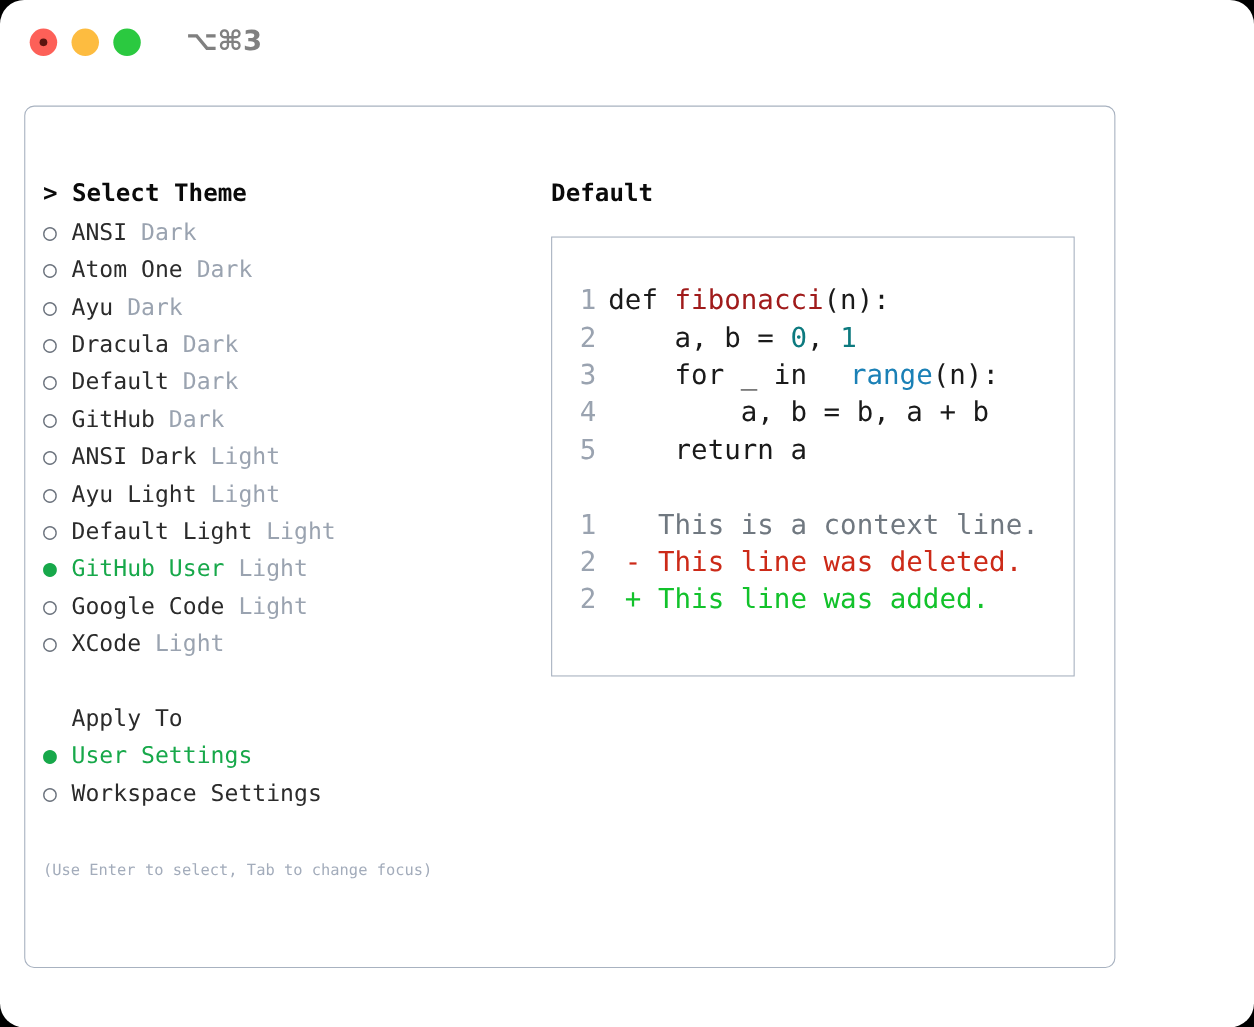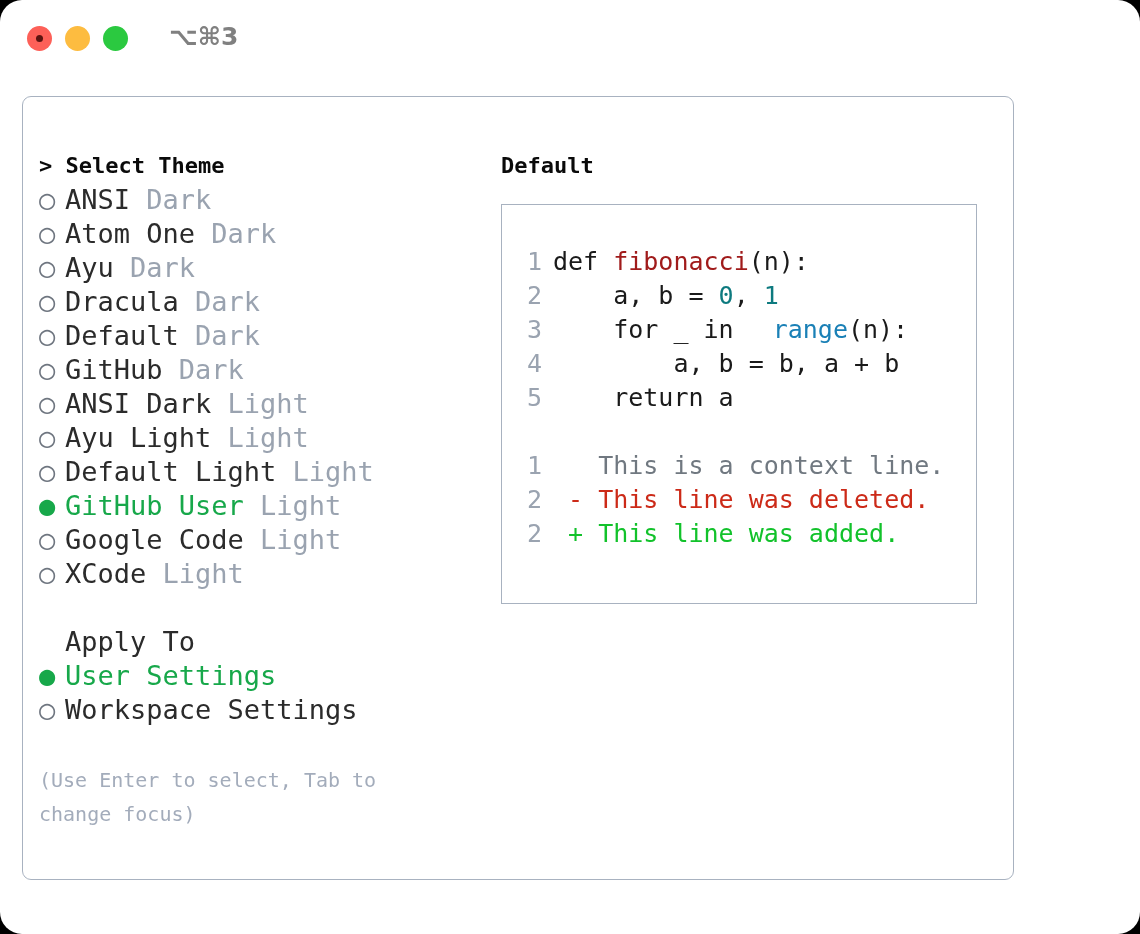--- a/index.html
+++ b/index.html
@@ -73,41 +73,41 @@
     top: 96px;
     width: 992px;
     height: 784px;
     border: 1.5px solid #a8b2c0;
     border-radius: 9px;
     box-sizing: border-box;
     background: #ffffff;
   }
   .panel-inner {
     position: absolute;
-    left: 0; top: 4px;
+    left: 0; top: 15px;
     width: 100%;
     height: 100%;
   }
 
   
   .left-col {
     position: absolute;
     left: 16px;
     top: 48px;
     width: 440px;
   }
   .section-header {
     font-size: 22px;
     font-weight: bold;
     color: #0a0a0a;
     line-height: 34px;
     white-space: pre;
   }
   .opt {
-    font-size: 27px;
+    font-size: 21px;
     line-height: 34px;
     color: #2b2b2b;
     white-space: pre;
     display: block;
   }
   .marker {
     display: inline-block;
     width: 26px;
     color: #6f7680;
   }
@@ -117,21 +117,21 @@
   .opt.selected .name { color: #17a84a; }
   .opt .kind { color: #9aa3b0; }
 
   .spacer { height: 34px; }
 
   .hint {
     position: absolute;
     left: 16px;
     top: 662px;
     width: 420px;
-    font-size: 20px;
+    font-size: 14px;
     line-height: 34px;
     color: #a3acbb;
   }
 
   
   .right-col {
     position: absolute;
     left: 478px;
     top: 48px;
     width: 480px;

